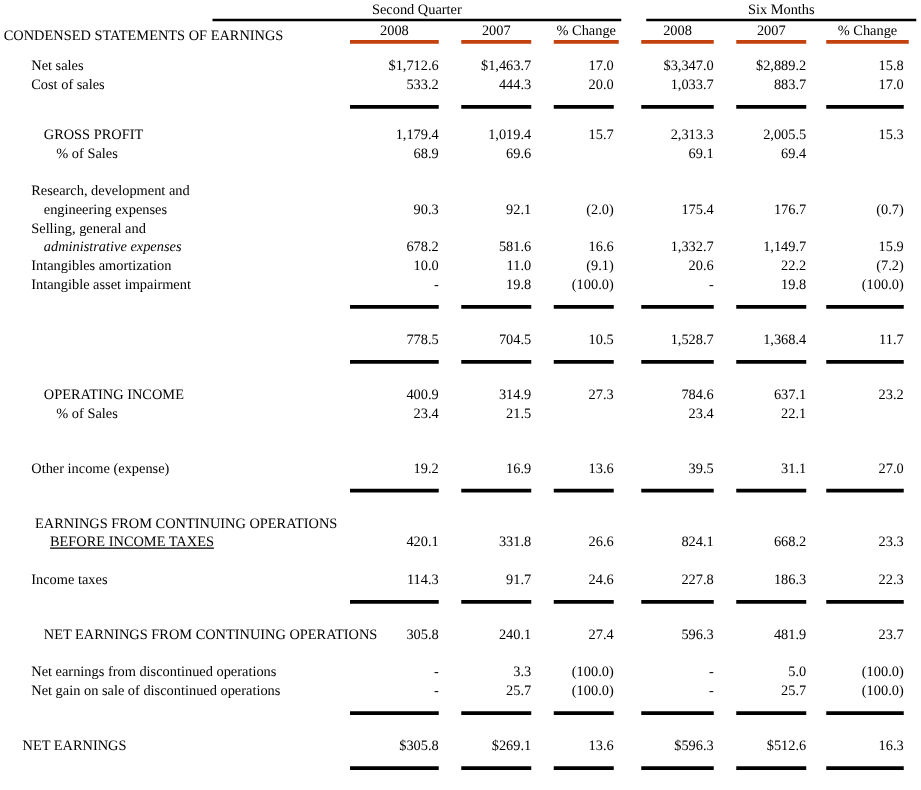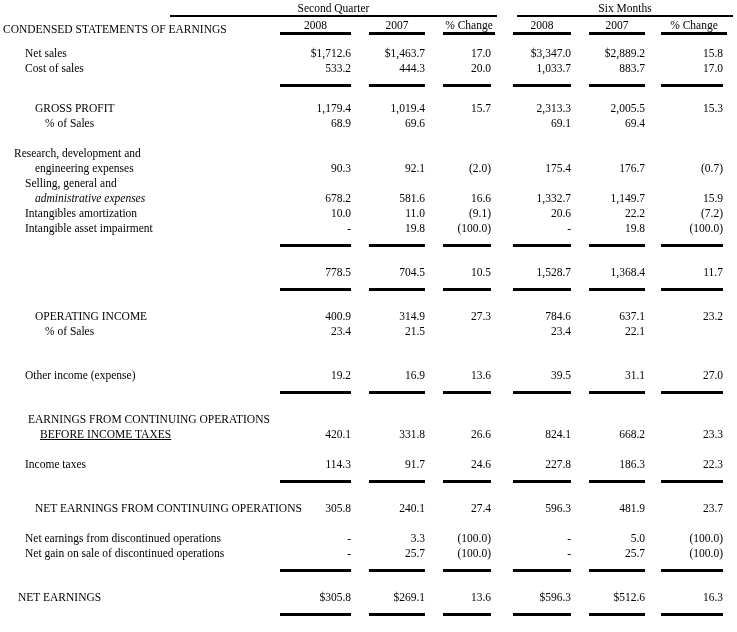--- a/index.html
+++ b/index.html
@@ -33,21 +33,21 @@
   
   .row {
     display: grid;
     grid-template-columns: 270px 81px 74px 70px 76px 74px 82px;
   }
   .header-row { height: 17px; align-items: end; }
   .title-cell { padding-left: 3px; white-space: nowrap; align-self: end; }
   .head-inner {
     margin-left: 18px;
     text-align: center;
-    border-bottom: 3px solid #000000;
+    border-bottom: 3px solid #c2410c;
     padding-bottom: 1px;
     white-space: nowrap;
   }
   .hcol0 .head-inner { margin-left: 10px; }
   .hcol5 .head-inner { margin-left: 16px; }
 
   .data-row { height: 15px; line-height: 15px; }
   .label-cell { white-space: nowrap; }
   .num-cell { text-align: right; white-space: nowrap; }
   .num-cell.col2, .num-cell.col5 { padding-right: 4px; }
@@ -152,21 +152,21 @@
         <div class="label-cell" style="padding-left: 45px;">% of Sales</div>
         <div class="num-cell col0">68.9</div>
         <div class="num-cell col1">69.6</div>
         <div class="num-cell col2"></div>
         <div class="num-cell col3">69.1</div>
         <div class="num-cell col4">69.4</div>
         <div class="num-cell col5"></div>
       </div>
       <div class="gap md"></div>
       <div class="row data-row">
-        <div class="label-cell" style="padding-left: 14px;">Research, development and</div>
+        <div class="label-cell" style="padding-left: 25px;">Research, development and</div>
         <div class="num-cell col0"></div>
         <div class="num-cell col1"></div>
         <div class="num-cell col2"></div>
         <div class="num-cell col3"></div>
         <div class="num-cell col4"></div>
         <div class="num-cell col5"></div>
       </div>
       <div class="row data-row">
         <div class="label-cell" style="padding-left: 35px;">engineering expenses</div>
         <div class="num-cell col0">90.3</div>

